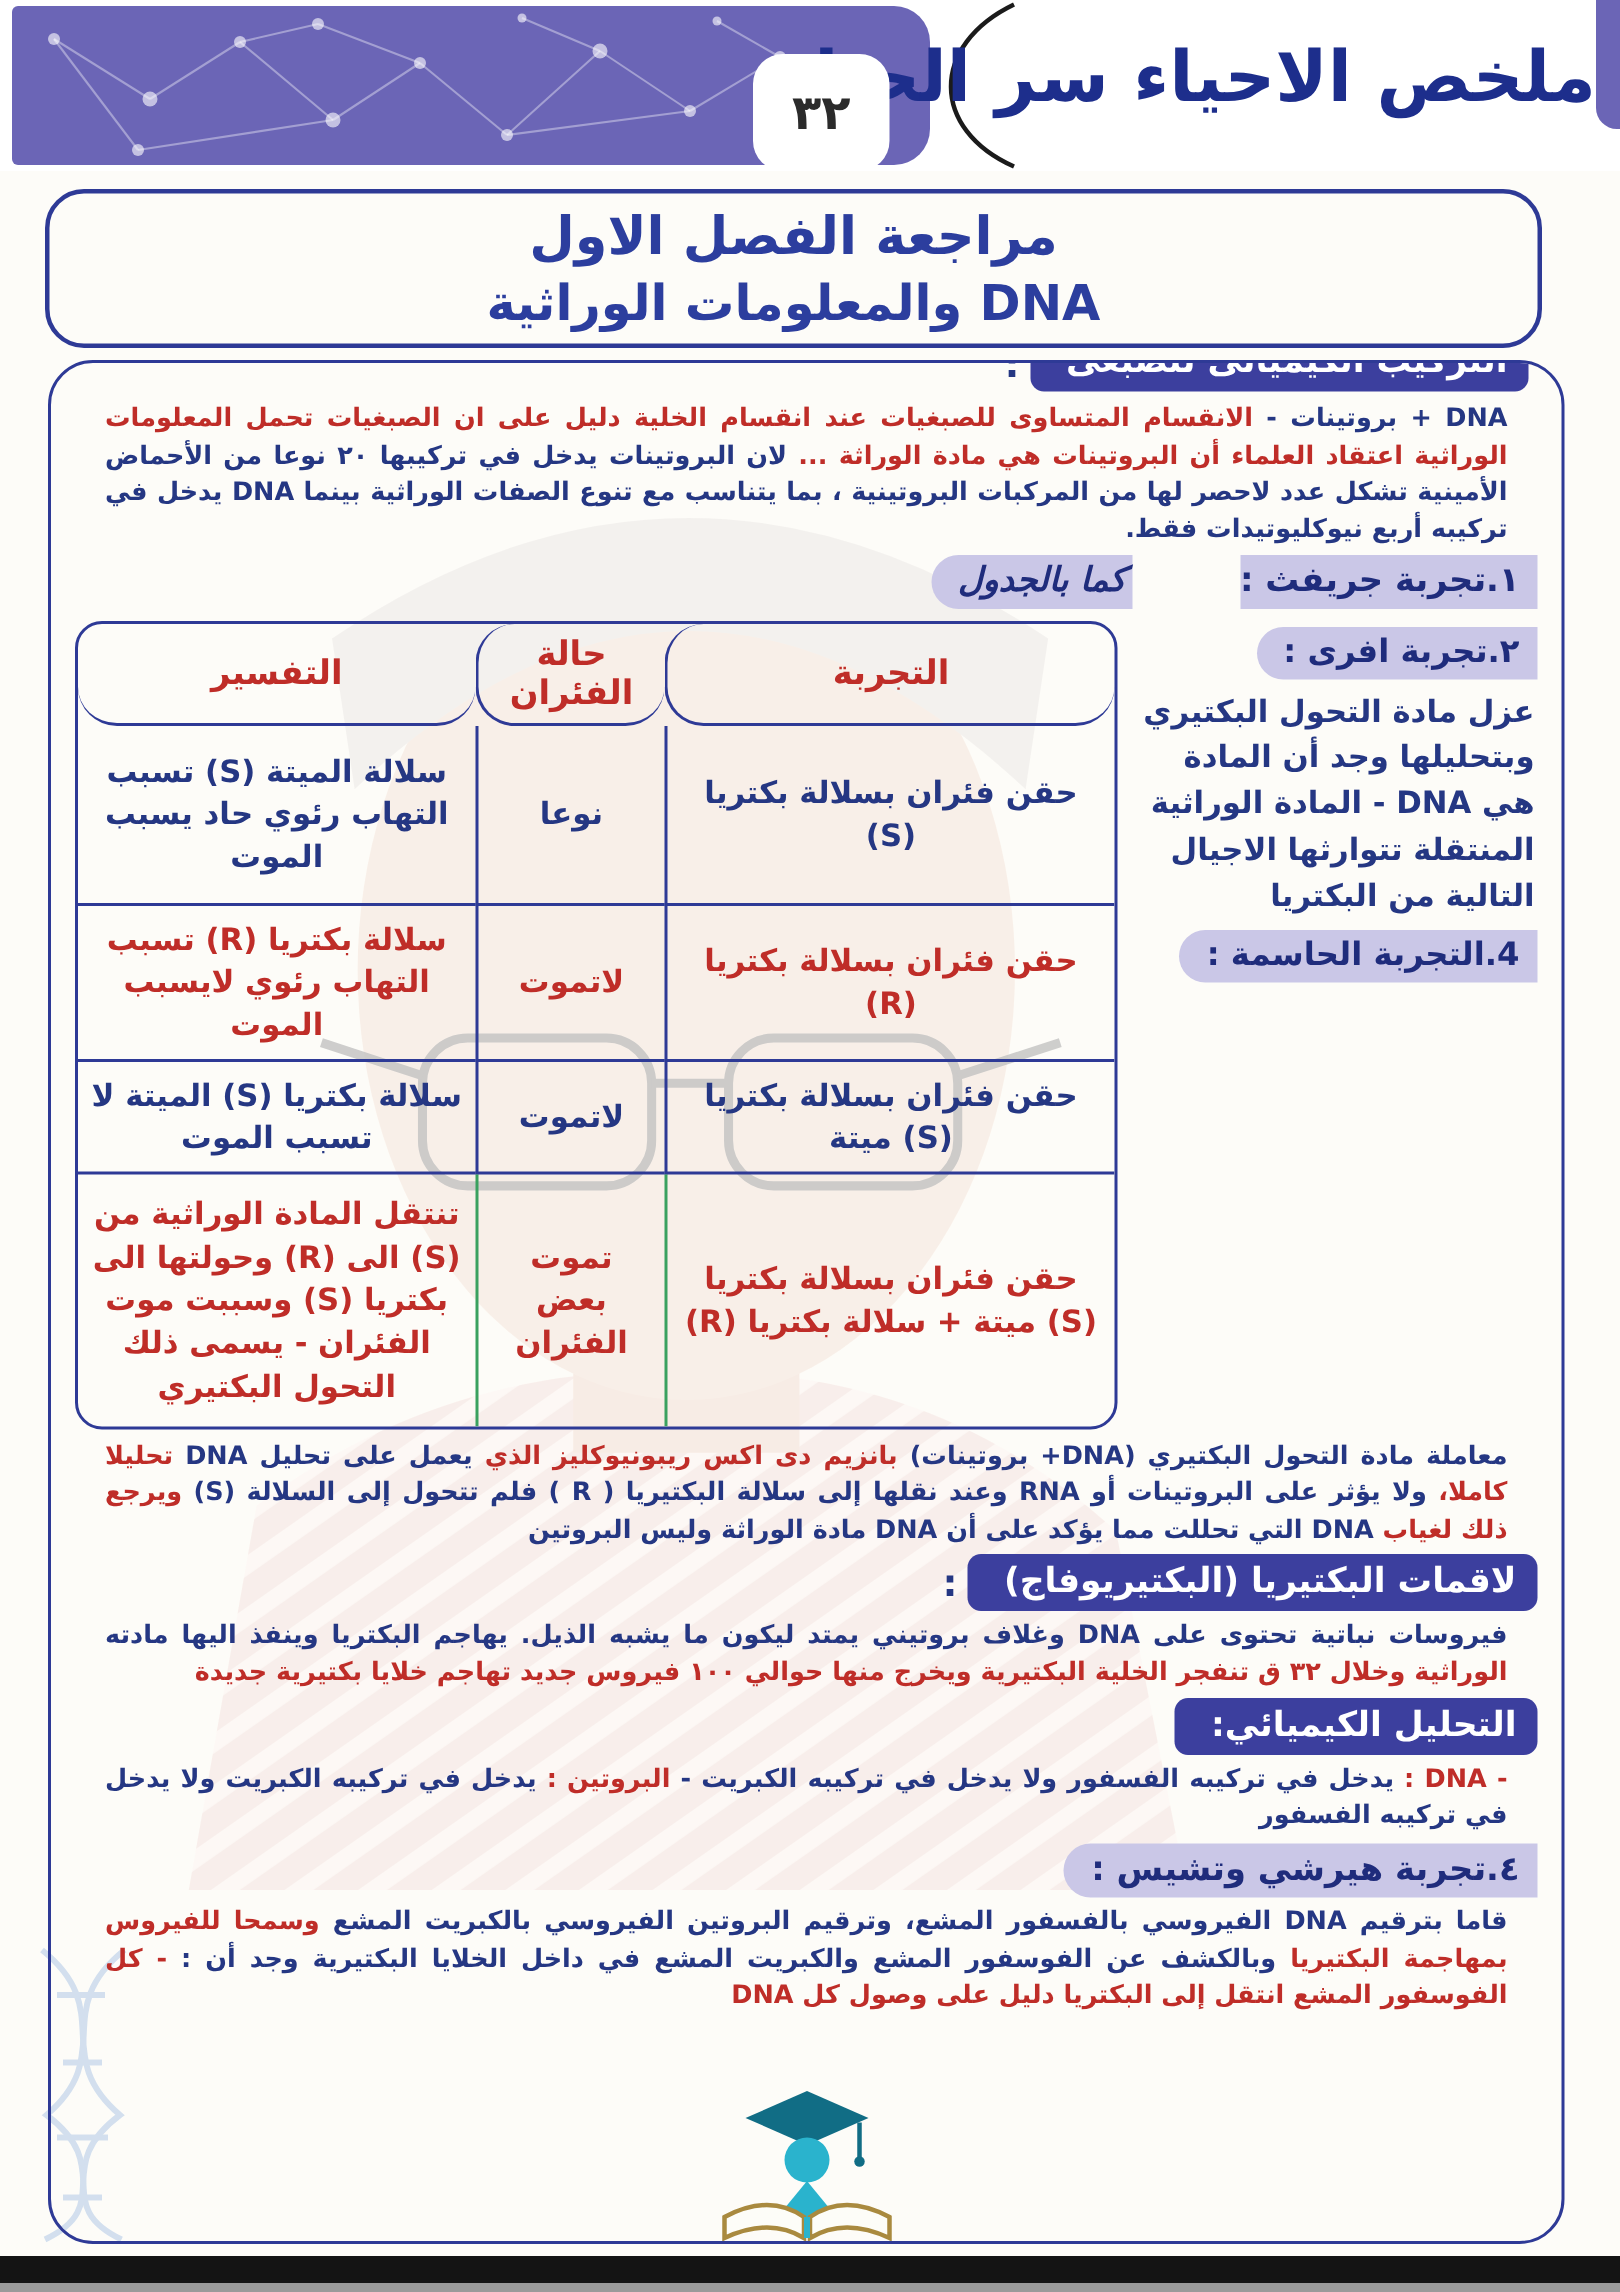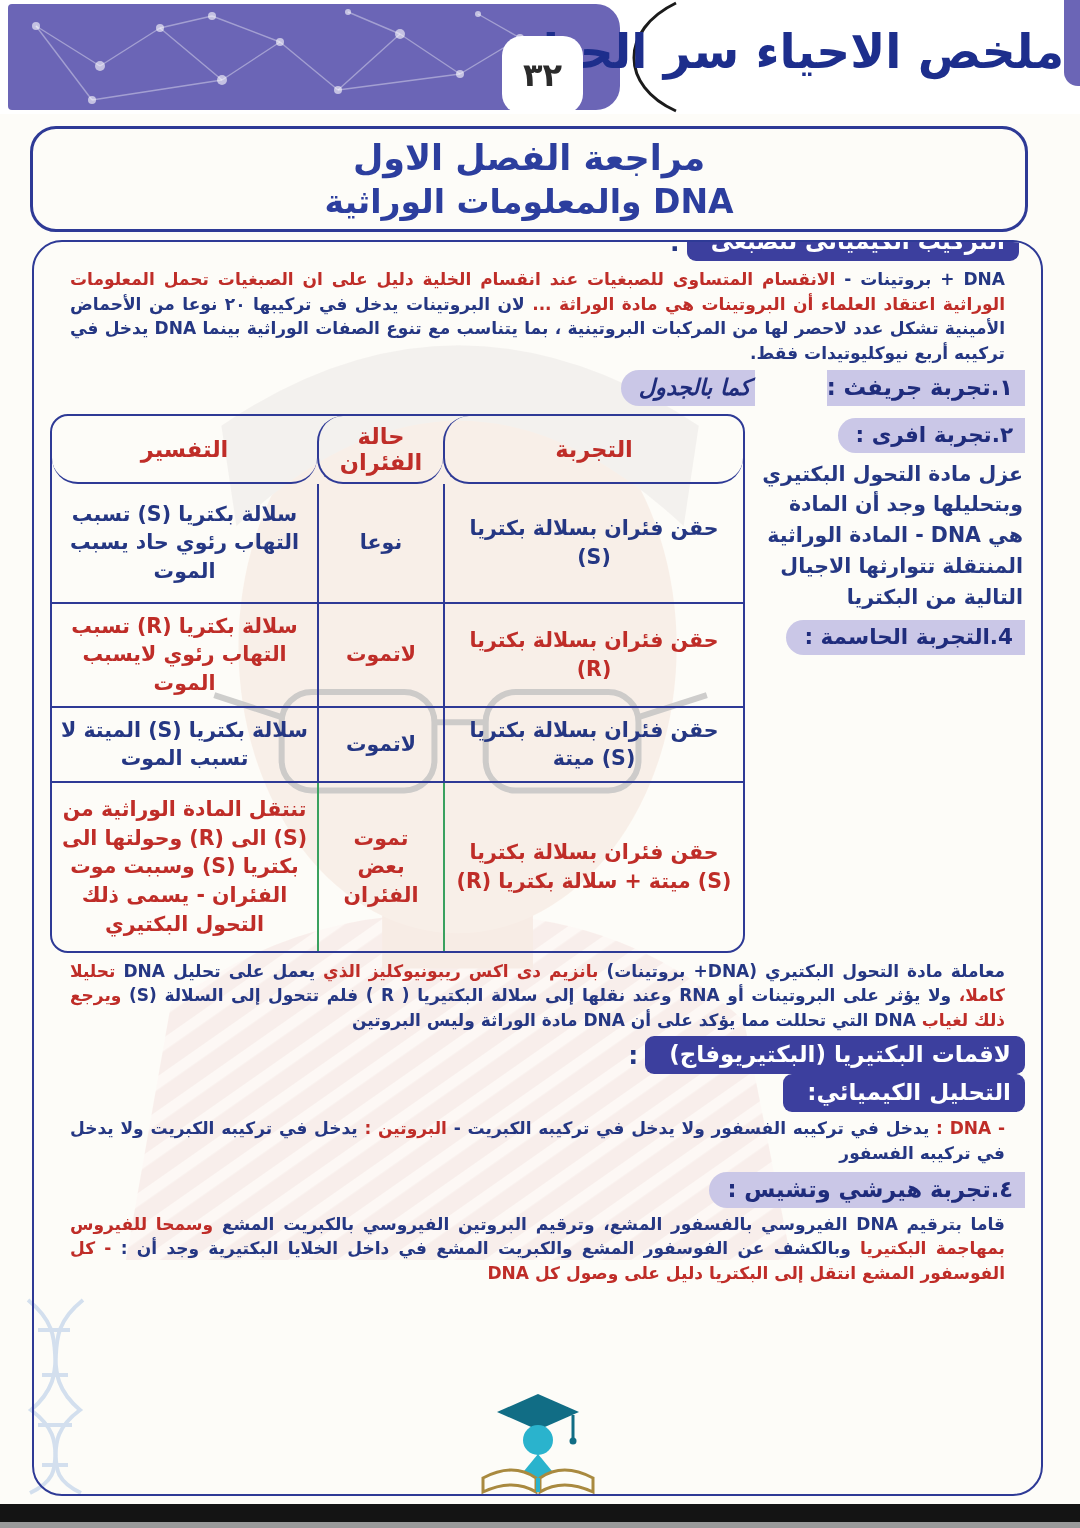--- a/index.html
+++ b/index.html
@@ -24,21 +24,21 @@
     overflow:hidden;
   }
   
   .bg-face{position:absolute;top:295px;left:95px;width:705px;height:965px;z-index:0;opacity:.5;}
   .bg-dna{position:absolute;left:8px;top:1295px;width:95px;height:200px;z-index:0;opacity:.8;}
   
   .banner{position:absolute;top:0;left:0;width:1080px;height:114px;background:#fff;z-index:2;}
   .banner-purple{position:absolute;left:8px;top:4px;width:612px;height:106px;background:var(--banner-purple);border-radius:4px 24px 24px 4px;overflow:hidden;}
   .banner-curve{position:absolute;left:598px;top:0;width:90px;height:114px;}
   .banner-title{position:absolute;right:16px;top:24px;font-size:47px;font-weight:bold;color:var(--banner-title);letter-spacing:-1px;}
-  .page-pill{position:absolute;left:502px;top:36px;width:81px;height:78px;background:#fff;border-radius:20px;display:flex;align-items:center;justify-content:center;font-size:32px;font-weight:bold;color:#2b2b2b;}
+  .page-pill{position:absolute;left:502px;top:36px;width:91px;height:78px;background:#fff;border-radius:20px;display:flex;align-items:center;justify-content:center;font-size:32px;font-weight:bold;color:#2b2b2b;}
   .corner-tab{position:absolute;right:0;top:0;width:16px;height:86px;background:var(--banner-purple);border-bottom-left-radius:14px;}
   
   .title-box{
     position:absolute;top:126px;left:30px;right:52px;height:106px;
     border:3px solid var(--border-navy);border-radius:26px;
     display:flex;flex-direction:column;align-items:center;justify-content:center;
     gap:4px;z-index:1;background:transparent;
   }
   .title-line1{font-size:35px;font-weight:bold;color:#2c3e9e;}
   .title-line2{font-size:33px;font-weight:bold;color:#2c3e9e;}
@@ -213,21 +213,21 @@
           <tr>
             <th>التجربة</th>
             <th>حالة الفئران</th>
             <th>التفسير</th>
           </tr>
         </thead>
         <tbody>
           <tr class="row-blue r1">
             <td>حقن فئران بسلالة بكتريا (S)</td>
             <td>نوعا</td>
-            <td>سلالة بكتريا (S) تسبب التهاب رئوي حاد يسبب الموت</td>
+            <td>سلالة الميتة (S) تسبب التهاب رئوي حاد يسبب الموت</td>
           </tr>
           <tr class="row-red">
             <td>حقن فئران بسلالة بكتريا (R)</td>
             <td>لاتموت</td>
             <td>سلالة بكتريا (R) تسبب التهاب رئوي لايسبب الموت</td>
           </tr>
           <tr class="row-blue">
             <td>حقن فئران بسلالة بكتريا (S) ميتة</td>
             <td>لاتموت</td>
             <td>سلالة بكتريا (S) الميتة لا تسبب الموت</td>
@@ -242,20 +242,21 @@
     </div>
   </div>
 
   <p class="para"><span class="t-blue">معاملة مادة التحول البكتيري (DNA+ بروتينات) </span><span class="t-red">بانزيم دى اكس ريبونيوكليز الذي </span><span class="t-blue">يعمل على تحليل DNA </span><span class="t-red">تحليلا كاملا، </span><span class="t-blue">ولا يؤثر على البروتينات أو RNA وعند نقلها إلى سلالة البكتيريا ( R ) فلم تتحول إلى السلالة (S) </span><span class="t-red">ويرجع ذلك لغياب </span><span class="t-blue">DNA التي تحللت مما يؤكد على أن DNA مادة الوراثة وليس البروتين</span></p>
 
   <div class="pill-row">
     <span class="pill">لاقمات البكتيريا (البكتيريوفاج)</span>
     <span class="pill-colon">:</span>
   </div>
 
+  <p class="para"><span class="t-blue">فيروسات نباتية تحتوى على DNA وغلاف بروتيني يمتد ليكون ما يشبه الذيل. يهاجم البكتريا وينفذ اليها مادته </span><span class="t-red">الوراثية وخلال ٣٢ ق تنفجر الخلية البكتيرية ويخرج منها حوالي ١٠٠ فيروس جديد تهاجم خلايا بكتيرية جديدة</span></p>
 
   <div class="pill-row">
     <span class="pill">التحليل الكيميائي:</span>
   </div>
 
   <p class="para"><span class="t-red">- DNA : </span><span class="t-blue">يدخل في تركيبه الفسفور ولا يدخل في تركيبه الكبريت - </span><span class="t-red">البروتين : </span><span class="t-blue">يدخل في تركيبه الكبريت ولا يدخل في تركيبه الفسفور</span></p>
 
   <div class="strip" style="margin:6px 0 4px auto;">٤.تجربة هيرشي وتشيس :</div>
 
   <p class="para"><span class="t-blue">قاما بترقيم DNA الفيروسي بالفسفور المشع، وترقيم البروتين الفيروسي بالكبريت المشع </span><span class="t-red">وسمحا للفيروس بمهاجمة البكتيريا </span><span class="t-blue">وبالكشف عن الفوسفور المشع والكبريت المشع في داخل الخلايا البكتيرية وجد أن : </span><span class="t-red">- كل الفوسفور المشع انتقل إلى البكتريا دليل على وصول كل DNA </span></p>

